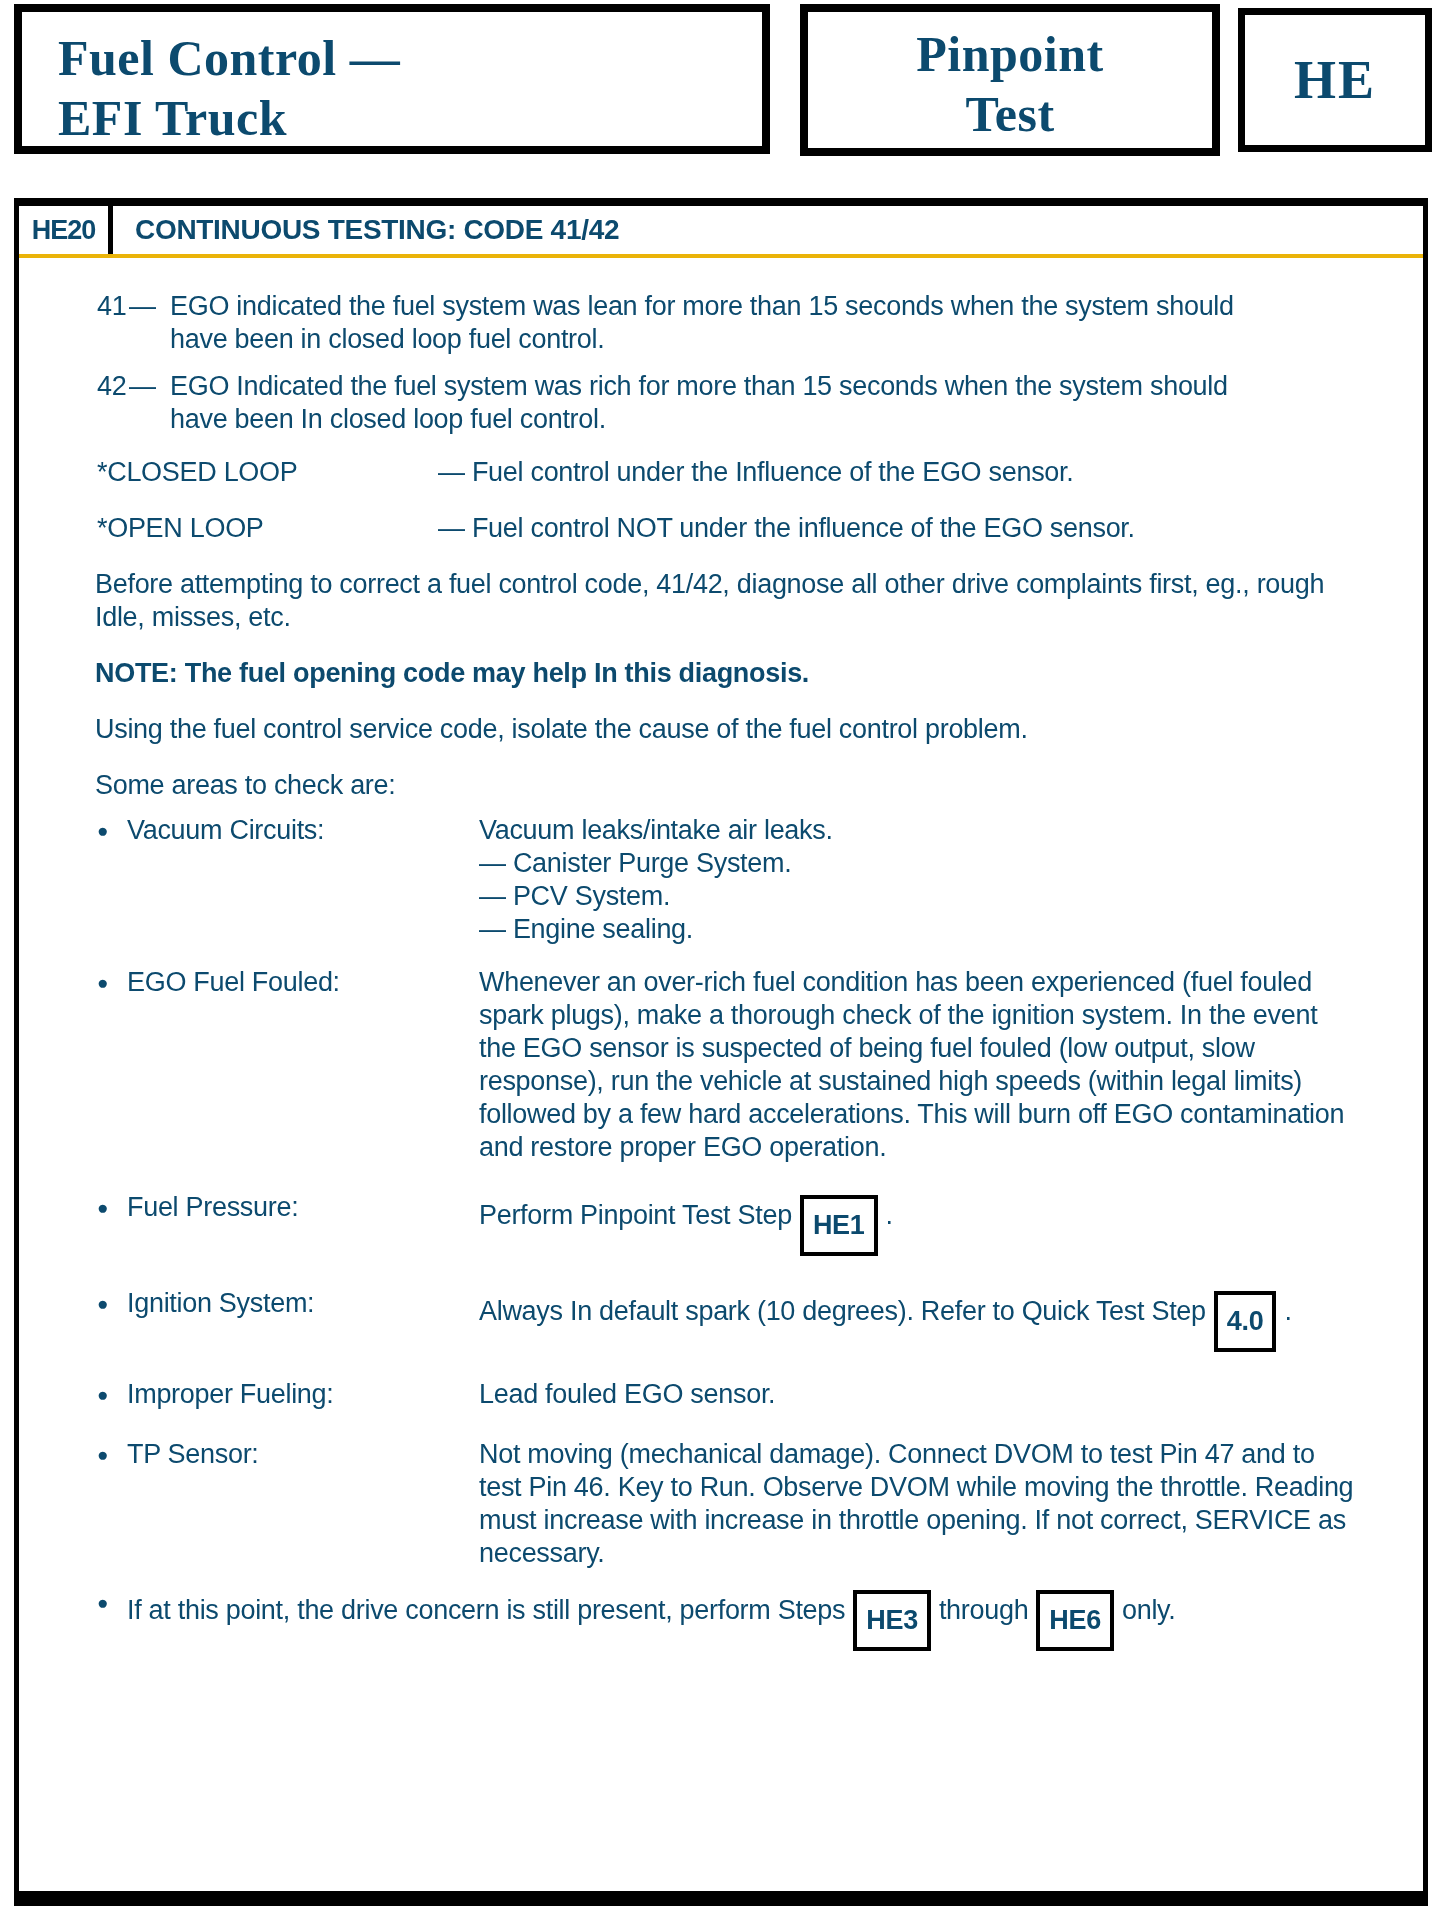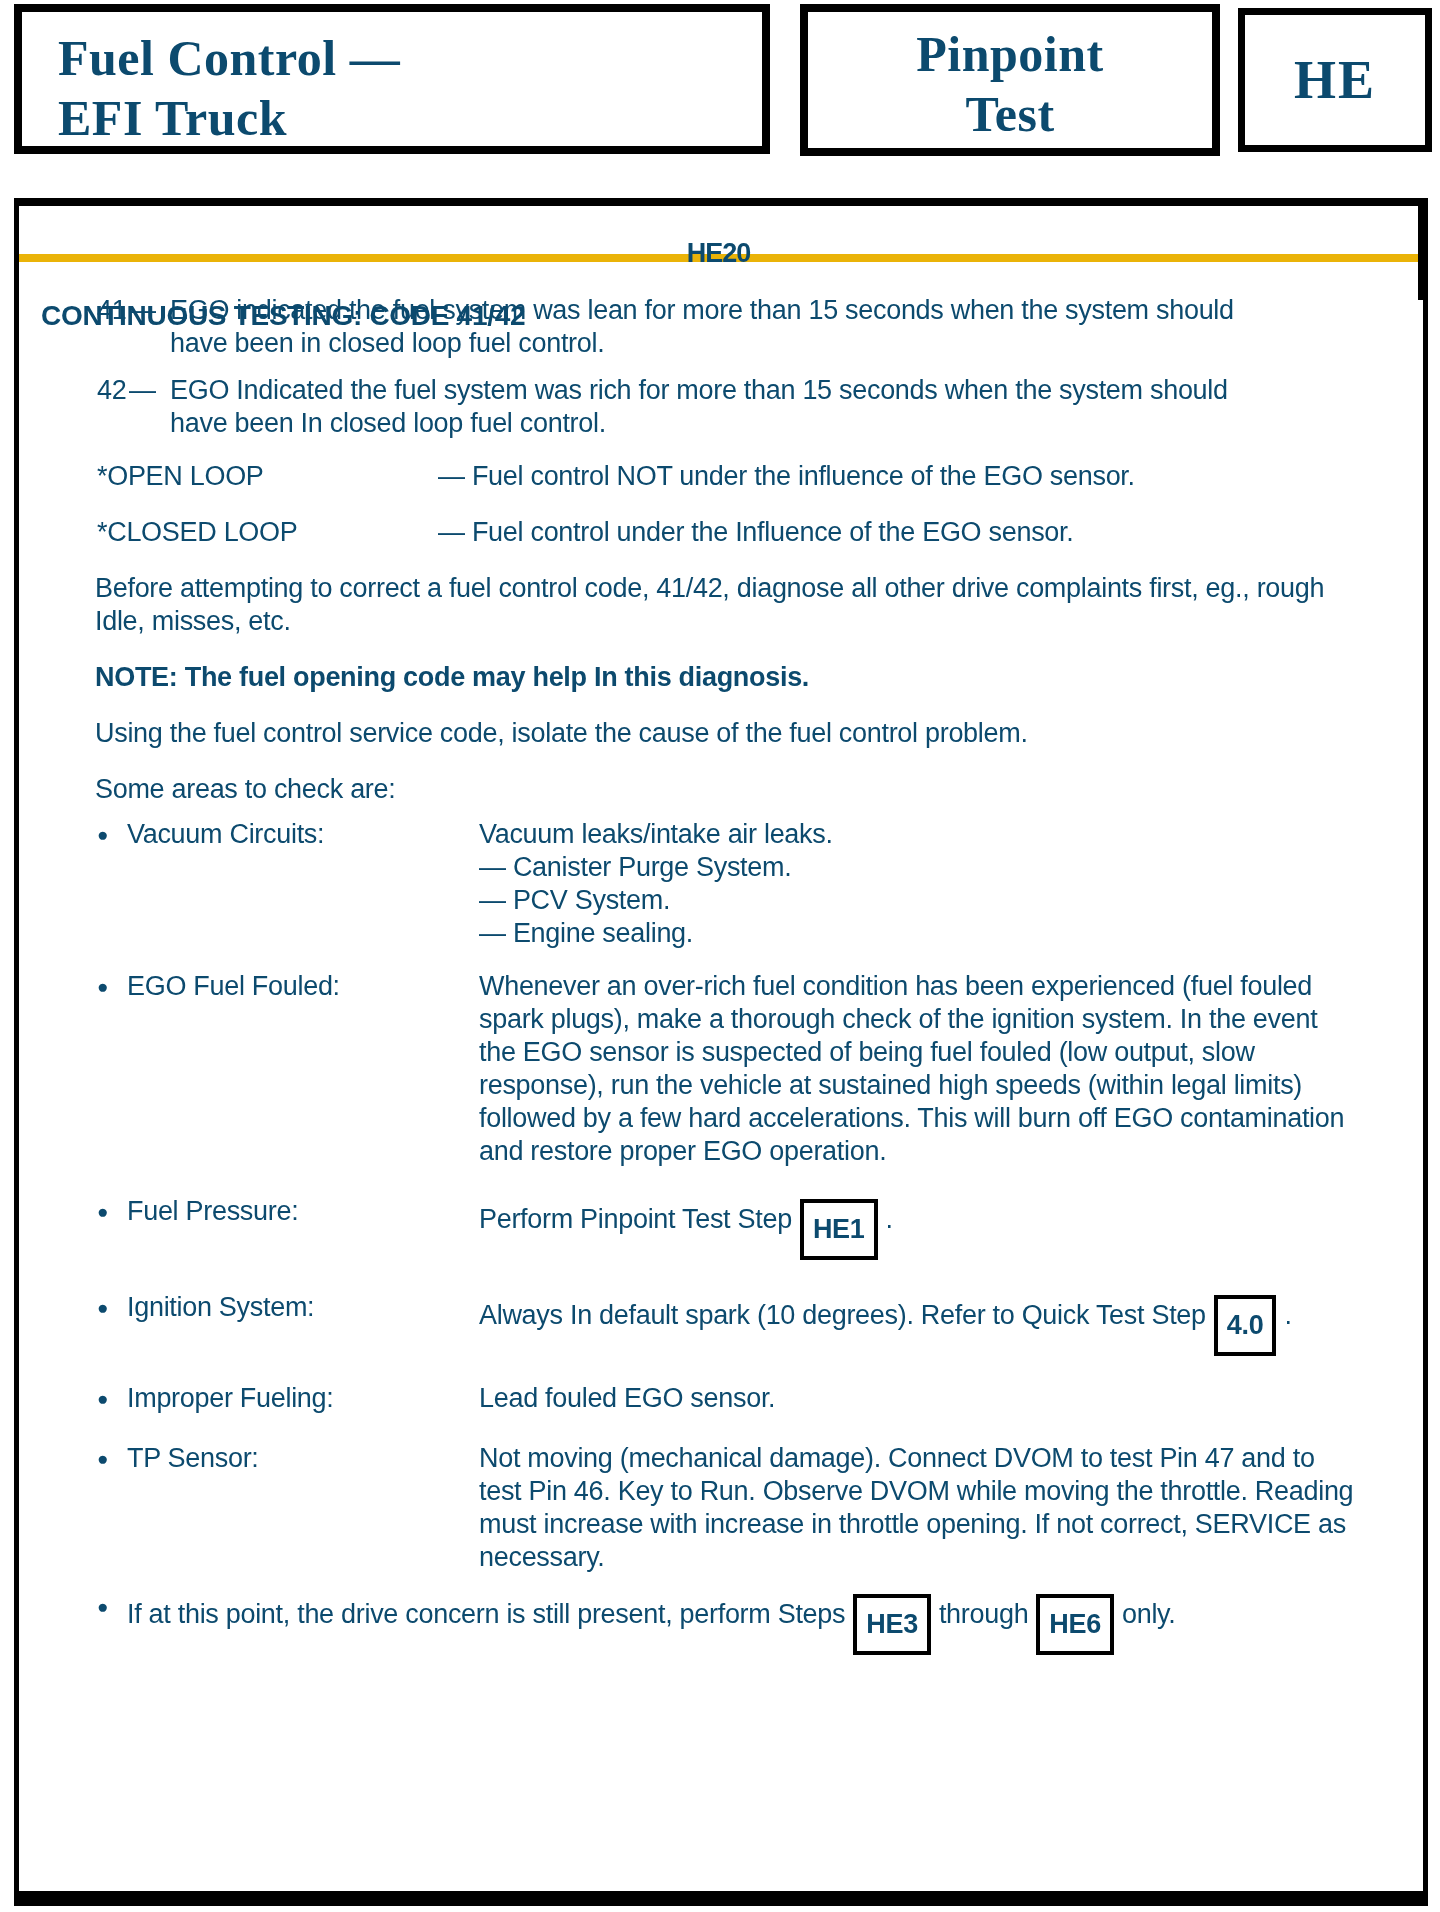--- a/index.html
+++ b/index.html
@@ -20,21 +20,21 @@
   .box-code { left:1238px; top:8px; width:194px; height:144px; border-width:7px;
               display:flex; align-items:center; justify-content:center; }
   .box-code .serif-line { font-size:54px; letter-spacing:2px; }
 
   
   .main-box {
     position:absolute; left:14px; top:198px; width:1414px; height:1708px;
     box-sizing:border-box; background:#fff;
     border:5px solid #000; border-top-width:8px; border-bottom-width:15px;
   }
-  .main-header { display:flex; align-items:stretch; border-bottom:8px solid #eab308; height:48px;flex-direction:column; }
+  .main-header { display:flex; align-items:stretch; border-bottom:4px solid #eab308; height:48px; }
   .step-badge {
     box-sizing:border-box; flex:0 0 94px; border-right:5px solid #000;
     display:flex; align-items:center; justify-content:center;
     font-weight:bold; font-size:27px; letter-spacing:-1px;
   }
   .main-title {
     display:flex; align-items:center; padding-left:22px;
     font-weight:bold; font-size:28px; letter-spacing:-0.3px; white-space:nowrap;
   }
 
@@ -99,26 +99,26 @@
         <div class="code-text">EGO indicated the fuel system was lean for more than 15 seconds when the system should have been in closed loop fuel control.</div>
       </div>
 
       <div class="code-item" style="margin-bottom:20px">
         <div class="code-num">42</div>
         <div class="code-dash">—</div>
         <div class="code-text">EGO Indicated the fuel system was rich for more than 15 seconds when the system should have been In closed loop fuel control.</div>
       </div>
 
       <div class="loop-row">
+        <div class="loop-term">*CLOSED LOOP</div>
+        <div class="loop-def">— Fuel control under the Influence of the EGO sensor.</div>
+      </div>
+      <div class="loop-row">
         <div class="loop-term">*OPEN LOOP</div>
         <div class="loop-def">— Fuel control NOT under the influence of the EGO sensor.</div>
-      </div>
-      <div class="loop-row">
-        <div class="loop-term">*CLOSED LOOP</div>
-        <div class="loop-def">— Fuel control under the Influence of the EGO sensor.</div>
       </div>
 
       <div class="para">Before attempting to correct a fuel control code, 41/42, diagnose all other drive complaints first, eg., rough Idle, misses, etc.</div>
       <div class="para note">NOTE: The fuel opening code may help In this diagnosis.</div>
       <div class="para">Using the fuel control service code, isolate the cause of the fuel control problem.</div>
       <div class="para" style="margin-bottom:12px">Some areas to check are:</div>
 
       <div class="check-row" style="margin-bottom:20px">
         <div class="check-bullet">●</div>
         <div class="check-label">Vacuum Circuits:</div>

